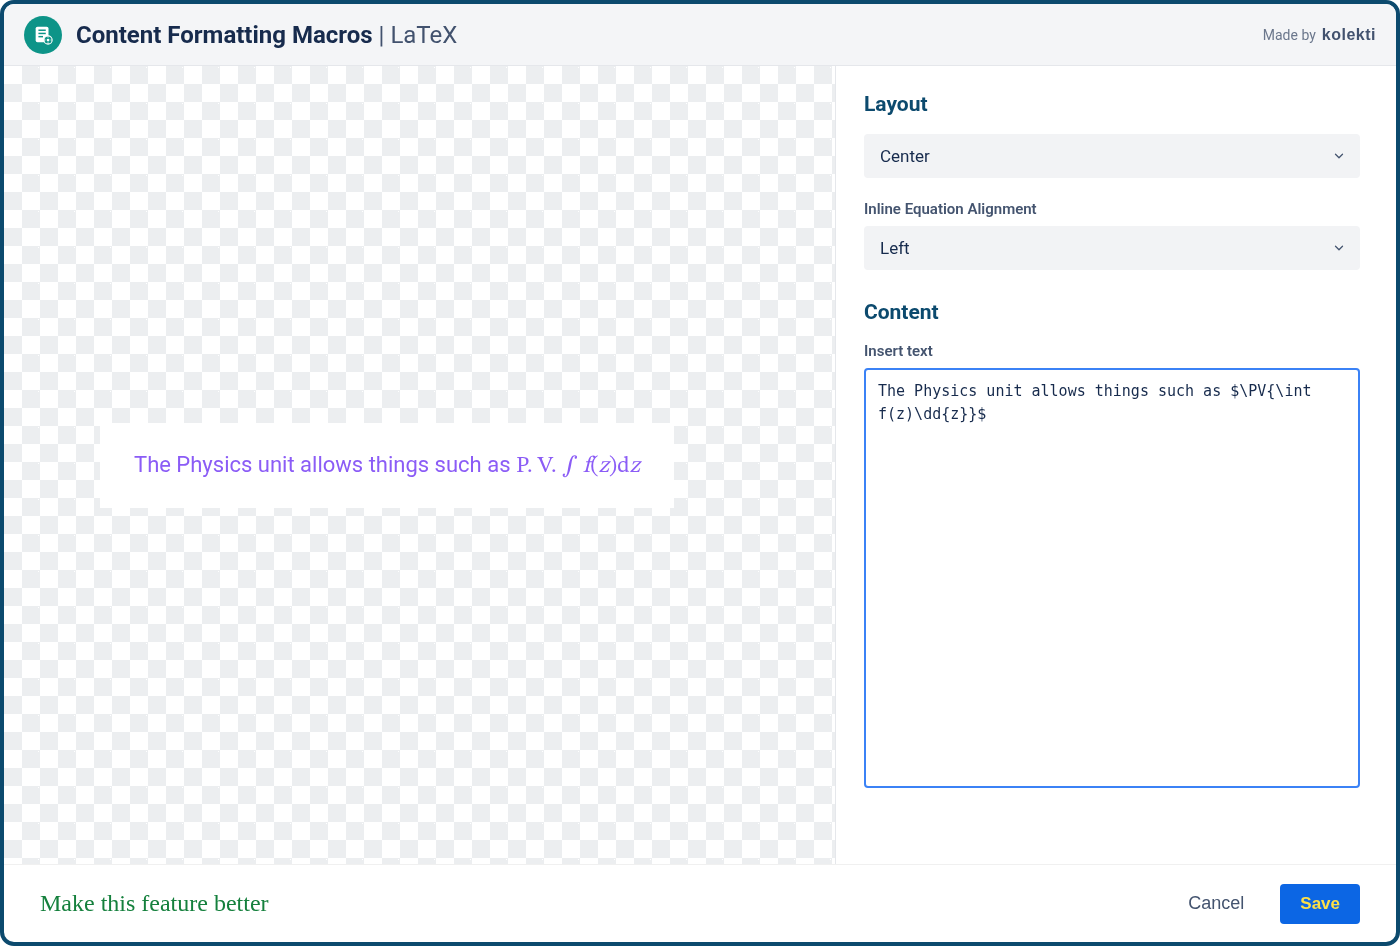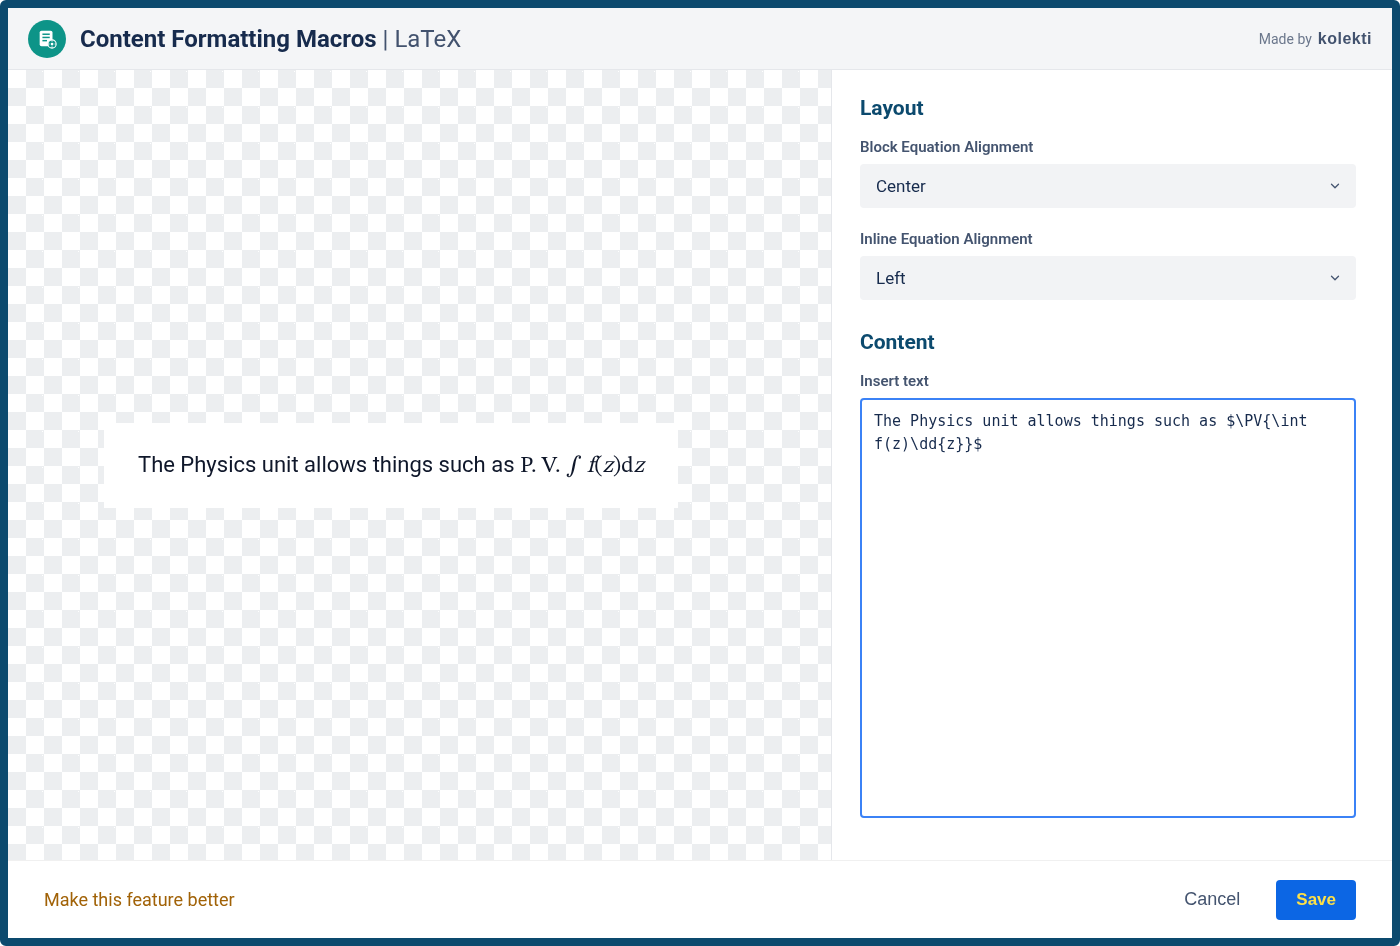--- a/index.html
+++ b/index.html
@@ -1,17 +1,17 @@
 <!DOCTYPE html>
 <html><head>
 <meta charset="utf-8">
 <style>
   * { box-sizing: border-box; margin: 0; padding: 0; }
   html, body { width: 1400px; height: 946px; font-family: -apple-system, BlinkMacSystemFont, "Segoe UI", Roboto, Helvetica, Arial, sans-serif; background: #fff; }
-  .frame { width: 1400px; height: 946px; border: 8px solid #0c4a6e; border-radius: 6px; overflow: hidden; display: flex; flex-direction: column; background: #fff; }
+  .frame { width: 1400px; height: 946px; border: 4px solid #0c4a6e; border-radius: 14px; overflow: hidden; display: flex; flex-direction: column; background: #fff; }
   .header { background: #f4f5f7; height: 62px; display: flex; align-items: center; padding: 0 20px; border-bottom: 1px solid #e5e7eb; }
   .app-icon { width: 38px; height: 38px; border-radius: 50%; background: #0d9488; display: flex; align-items: center; justify-content: center; margin-right: 14px; }
   .app-icon svg { width: 22px; height: 22px; }
   .title { font-size: 24px; font-weight: 700; color: #172b4d; }
   .title-sub { font-size: 24px; font-weight: 400; color: #42526e; }
   .header-right { margin-left: auto; display: flex; align-items: center; color: #6b778c; font-size: 14px; }
   .brand { font-weight: 700; letter-spacing: 0.5px; margin-left: 6px; font-size: 16px; color: #42526e; font-family: Arial, sans-serif; }
   .body { flex: 1; display: flex; min-height: 0; }
   .left { flex: 1; border-right: 1px solid #e5e7eb; display: flex; flex-direction: column; min-width: 0; }
   .tabs { display: flex; gap: 20px; padding: 14px 22px 0 22px; }
@@ -21,32 +21,32 @@
     background-image:
       linear-gradient(45deg, #eceef0 25%, transparent 25%),
       linear-gradient(-45deg, #eceef0 25%, transparent 25%),
       linear-gradient(45deg, transparent 75%, #eceef0 75%),
       linear-gradient(-45deg, transparent 75%, #eceef0 75%);
     background-size: 36px 36px;
     background-position: 0 0, 0 18px, 18px -18px, -18px 0px;
     display: flex; align-items: center; justify-content: flex-start;
     padding-left: 96px;
   }
-  .render-card { background: #fff; padding: 28px 34px; font-size: 22px; color: #0f172a; text-align: center; }
+  .render-card { background: #fff; padding: 28px 34px; font-size: 22px; color: #8b5cf6; text-align: center; }
   .render-card .math { font-family: "Cambria Math", "STIX Two Math", Georgia, serif; font-size: 23px; }
   .render-card .it { font-style: italic; }
   .right { width: 560px; padding: 26px 36px 20px 28px; overflow-y: auto; }
   .section-h { font-size: 21px; font-weight: 700; color: #0c4a6e; margin-bottom: 18px; }
   .section-h.mt { margin-top: 30px; }
   .field-label { font-size: 15px; font-weight: 600; color: #44546f; margin-bottom: 8px; }
   .select { position: relative; background: #f2f3f5; border-radius: 4px; height: 44px; display: flex; align-items: center; padding: 0 16px; font-size: 17px; color: #172b4d; cursor: pointer; margin-bottom: 22px; }
   .select .chev { position: absolute; right: 14px; top: 50%; transform: translateY(-50%); width: 14px; height: 14px; }
   .textarea { width: 100%; height: 420px; border: 2px solid #3b82f6; border-radius: 4px; padding: 10px 12px; font-family: ui-monospace, SFMono-Regular, Menlo, Consolas, monospace; font-size: 15px; color: #172b4d; resize: none; outline: none; line-height: 1.5; }
   .footer { height: 78px; border-top: 1px solid #f0f0f0; display: flex; align-items: center; padding: 0 36px; }
-  .feedback { color: #a16207; font-size: 18px; cursor: pointer; }
+  .feedback { color: #15803d; font-size: 24px; cursor: pointer; font-family: Liberation Serif, serif; }
   .footer-right { margin-left: auto; display: flex; align-items: center; gap: 36px; }
   .btn-cancel { color: #44546f; font-size: 18px; cursor: pointer; background: none; border: none; }
   .btn-save { background: #0c66e4; color: #fde047; border: none; border-radius: 4px; padding: 10px 20px; font-size: 17px; font-weight: 600; cursor: pointer; }
 </style>
 </head>
 <body>
 
 <div class="frame">
   <div class="header">
     <div class="app-icon">
@@ -74,21 +74,20 @@
       <div class="preview-area">
         <div class="render-card">
           <span>The Physics unit allows things such as </span><span class="math">P. V. ∫ <span class="it">f</span>(<span class="it">z</span>)d<span class="it">z</span></span>
         </div>
       </div>
     </div>
 
     <div class="right">
       <div class="section-h">Layout</div>
 
-      <div class="field-label">Block Equation Alignment</div>
       <div class="select">
         <span>Center</span>
         <svg class="chev" viewBox="0 0 24 24">
             <path d="M6 9l6 6 6-6" stroke="#44546f" stroke-width="2.2" fill="none" stroke-linecap="round" stroke-linejoin="round"></path>
           </svg>
       </div>
 
       <div class="field-label">Inline Equation Alignment</div>
       <div class="select">
         <span>Left</span>

